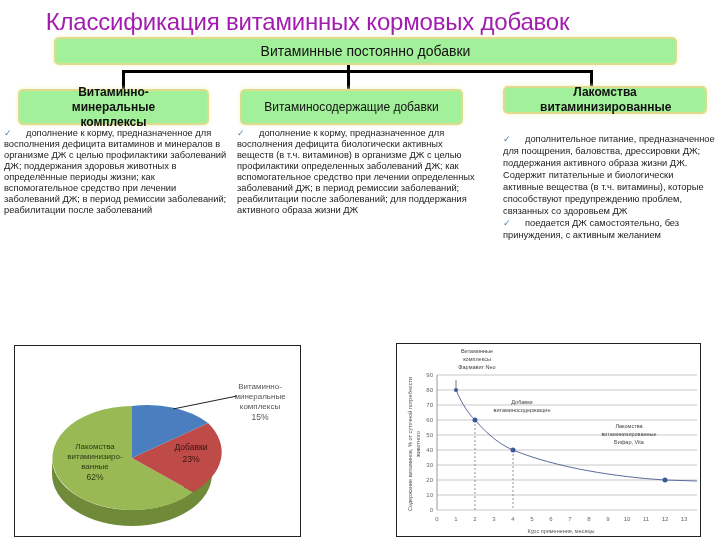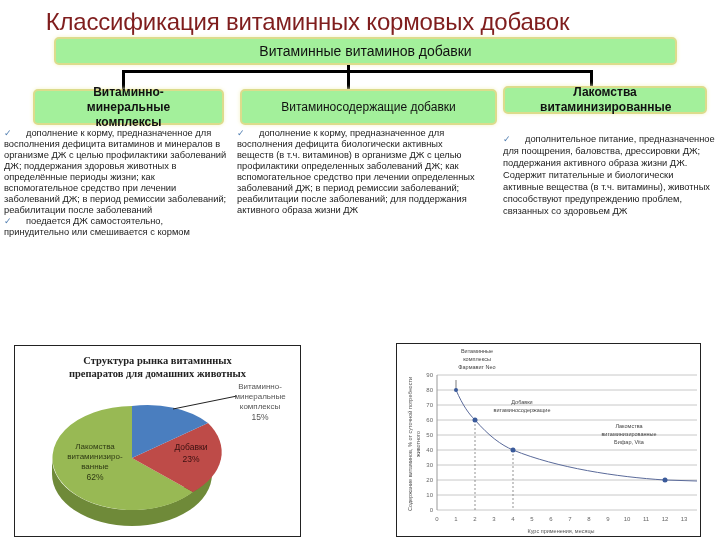--- a/index.html
+++ b/index.html
@@ -1,30 +1,30 @@
 <!DOCTYPE html>
 <html><head>
 <meta charset="utf-8">
 <style>
   * { box-sizing: border-box; margin: 0; padding: 0; }
   html, body { width: 720px; height: 540px; background: #ffffff; overflow: hidden; }
   body { position: relative; font-family: "Liberation Sans", sans-serif; color: #1a1a1a; }
   .title {
     position: absolute; left: 0; top: 8px; width: 615px; text-align: center;
-    font-size: 24px; color: #7f1d1d; font-family: "Liberation Sans", sans-serif; letter-spacing: -0.2px;
+    font-size: 24px; color: #a21caf; font-family: "Liberation Sans", sans-serif; letter-spacing: -0.2px;
   }
   .green-box {
     position: absolute; background: #a3f09b; border: 2px solid #dcdc8c; border-radius: 5px;
     text-align: center; font-size: 12px; color: #111; display: flex; align-items: center; justify-content: center;
     line-height: 15px; box-shadow: 0 0 4px #f4f2c8;
   }
   .main-box { left: 54px; top: 37px; width: 623px; height: 28px; font-size: 14px; }
   .cat-box { top: 89px; height: 36px; font-weight: bold; }
-  .cat-1 { left: 33px; width: 191px; }
-  .cat-2 { left: 240px; width: 257px; font-weight: normal; }
+  .cat-1 { left: 18px; width: 191px; }
+  .cat-2 { left: 240px; width: 223px; font-weight: normal; }
   .cat-3 { left: 503px; width: 204px; top: 86px; height: 28px; }
   .line { position: absolute; background: #000; }
   .col-text {
     position: absolute; font-size: 9.3px; line-height: 11px; color: #222;
   }
   .col-1 { left: 4px; top: 128px; width: 224px; }
   .col-2 { left: 237px; top: 128px; width: 240px; }
   .col-3 { left: 503px; top: 133px; width: 212px; line-height: 12px; }
   .item { margin-bottom: 0; }
   .check { color: #4e7cb0; display: inline-block; width: 22px; font-size: 9px; }
@@ -38,53 +38,52 @@
     font-family: "Liberation Serif", serif; font-weight: bold; font-size: 10.5px; line-height: 13px; color: #222;
   }
   svg text { font-family: "Liberation Sans", sans-serif; }
 </style>
 </head>
 <body>
 
 <div class="title">Классификация витаминных кормовых добавок</div>
 
 <div class="green-box main-box">
-  <span>Витаминные витаминов добавки</span>
+  <span>Витаминные постоянно добавки</span>
 </div>
 
 <div class="line" style="left:122px;top:70px;width:471px;height:3px;"></div>
 <div class="line" style="left:122px;top:70px;width:3px;height:19px;"></div>
 <div class="line" style="left:347px;top:65px;width:3px;height:24px;"></div>
 <div class="line" style="left:590px;top:70px;width:3px;height:17px;"></div>
 
 <div class="green-box cat-box cat-1">
   <span style="width:150px;">Витаминно-минеральные комплексы</span>
 </div>
 <div class="green-box cat-box cat-2">
   <span>Витаминосодержащие добавки</span>
 </div>
 <div class="green-box cat-box cat-3">
   <span style="width:130px;">Лакомства витаминизированные</span>
 </div>
 
 <div class="col-text col-1">
   <div class="item"><span class="check">✓</span><span>дополнение к корму, предназначенное для восполнения дефицита витаминов и минералов в организме ДЖ с целью профилактики заболеваний ДЖ; поддержания здоровья животных в определённые периоды жизни; как вспомогательное средство при лечении заболеваний ДЖ;  в период ремиссии заболеваний; реабилитации после заболеваний</span></div>
-  <div class="item"><span class="check">✓</span><span>поедается ДЖ самостоятельно, принудительно или смешивается с кормом</span></div>
 </div>
 
 <div class="col-text col-2">
   <div class="item"><span class="check">✓</span><span>дополнение к корму, предназначенное для восполнения дефицита биологически активных веществ (в т.ч. витаминов) в организме ДЖ с целью профилактики определенных заболеваний ДЖ;  как вспомогательное средство при лечении определенных заболеваний ДЖ;  в период ремиссии заболеваний; реабилитации после заболеваний;  для поддержания активного образа жизни ДЖ</span></div>
 </div>
 
 <div class="col-text col-3">
-  <div class="item"><span class="check">✓</span><span>дополнительное питание, предназначенное для поощрения, баловства, дрессировки ДЖ; поддержания активного образа жизни ДЖ. Содержит питательные и биологически активные вещества (в т.ч. витамины), животных способствуют предупреждению проблем, связанных со здоровьем  ДЖ</span></div>
+  <div class="item"><span class="check">✓</span><span>дополнительное питание, предназначенное для поощрения, баловства, дрессировки ДЖ; поддержания активного образа жизни ДЖ. Содержит питательные и биологически активные вещества (в т.ч. витамины), которые способствуют предупреждению проблем, связанных со здоровьем  ДЖ</span></div>
+  <div class="item"><span class="check">✓</span><span>поедается ДЖ самостоятельно, без принуждения, с активным желанием</span></div>
 </div>
 
 <div class="chart-frame pie-frame">
-  <div class="pie-title" style="padding:0 40px;">Структура рынка витаминных препаратов для домашних животных</div>
   <svg width="285" height="190" viewBox="0 0 285 190" style="position:absolute;left:0;top:0;">
 
     <path d="M 37 112 A 80 52 0 0 0 197 112 L 197 128 A 80 52 0 0 1 37 128 Z" fill="#6f8a39"></path>
     <path d="M 160 154 A 80 52 0 0 0 197 128 L 197 112 A 80 52 0 0 1 160 145 Z" fill="#7c2a28"></path>
 
     <path d="M 117 112 L 117 60 A 80 52 0 1 0 178 146 Z" fill="#98b954"></path>
 
     <path d="M 117 112 L 178 146 A 80 52 0 0 0 193 77 Z" fill="#be4b48"></path>
 
     <path d="M 117 112 L 193 77 A 80 52 0 0 0 117 60 Z" fill="#4a7ebf"></path>

